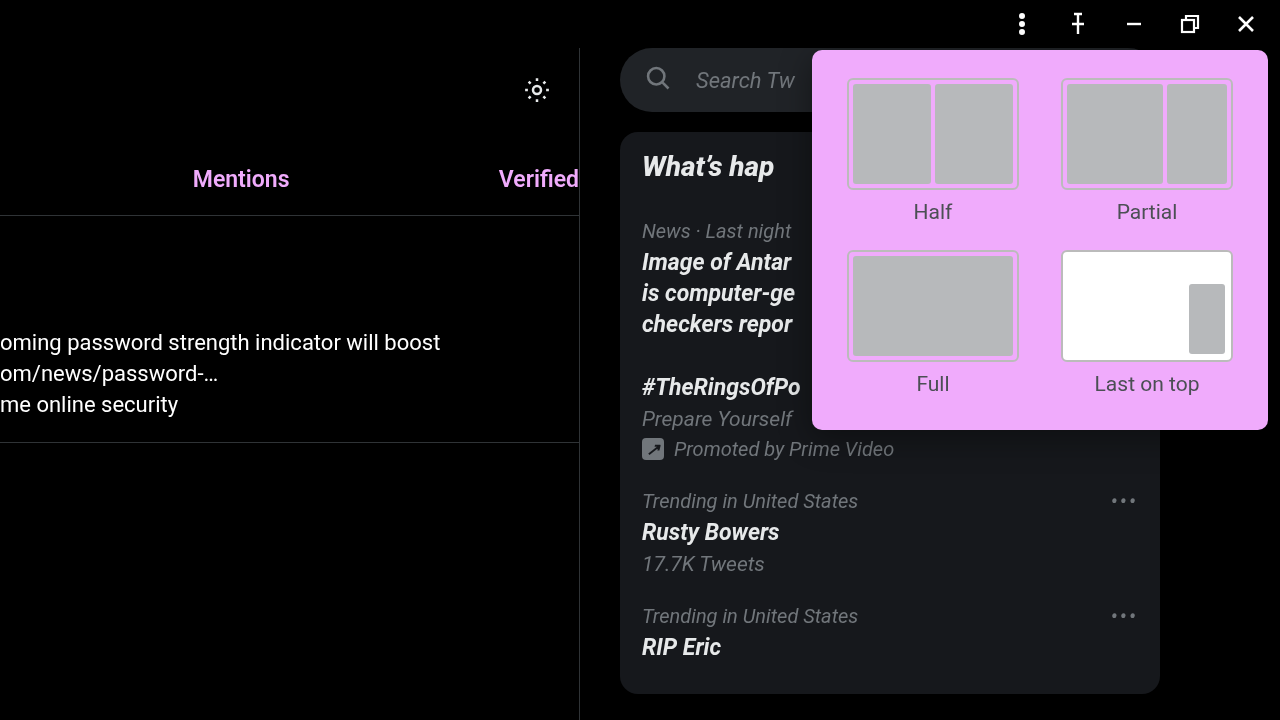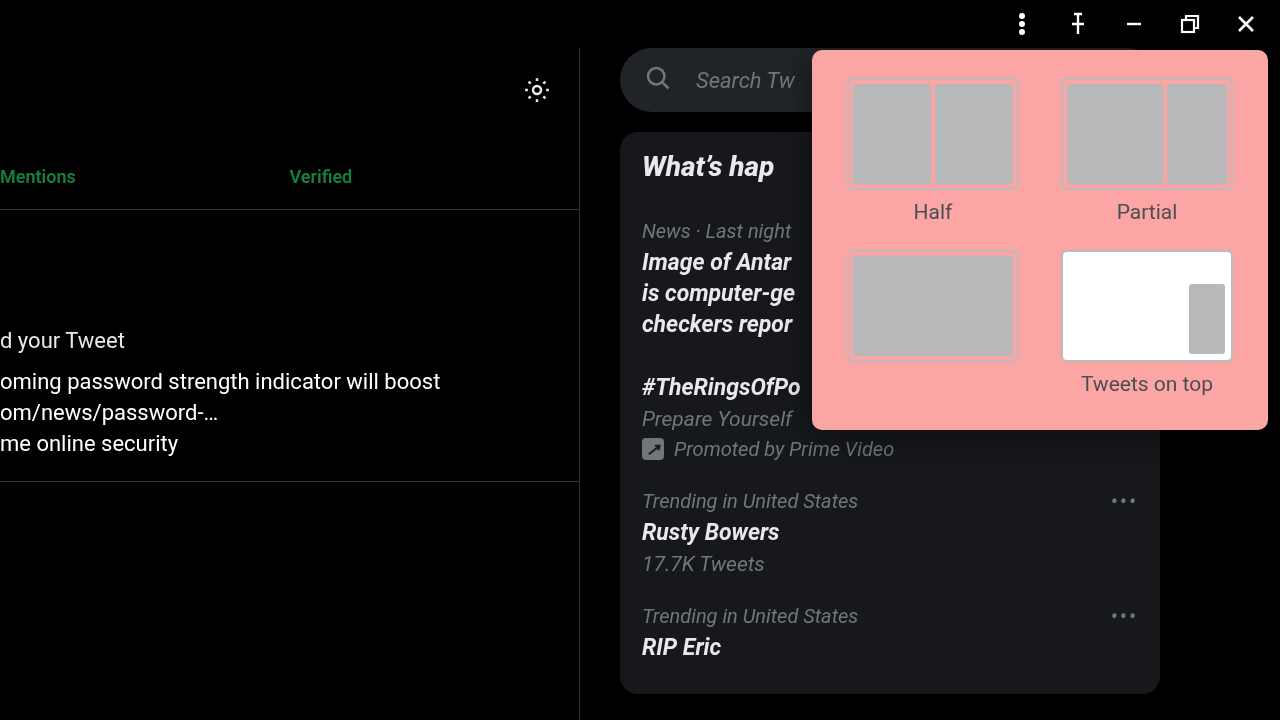--- a/index.html
+++ b/index.html
@@ -50,25 +50,25 @@
   }
 
   .tabs {
     position: absolute;
     top: 100px; left: 0; right: 0;
     display: flex;
     border-bottom: 1px solid #2f3336;
   }
   .tabs .tab {
     flex: 1;
-    text-align: left;
+    text-align: right;
     padding: 18px 0 22px 0;
-    font-size: 18px;
+    font-size: 23px;
     font-weight: 600;
-    color: #15803d;
+    color: #f0abfc;
   }
 
   .notif {
     position: absolute;
     left: 0; right: 0;
     padding: 0 0 22px 0;
     border-bottom: 1px solid #2f3336;
   }
   .notif1 { top: 280px; }
   .notif2 { top: 468px; }
@@ -131,21 +131,21 @@
     background: #71767b; color: #16181c;
     display: inline-flex; align-items: center; justify-content: center;
     font-size: 17px; font-weight: 700;
   }
 
   
   .popup {
     position: absolute;
     left: 812px; top: 50px;
     width: 456px;
-    background: #fca5a5;
+    background: #f0abfc;
     border-radius: 10px;
     padding: 28px 28px 34px 28px;
     box-shadow: 0 8px 32px rgba(0,0,0,.4);
     display: grid;
     grid-template-columns: 1fr 1fr;
     gap: 26px 28px;
   }
   .layout-opt { text-align: center; }
   .layout-box {
     width: 172px; height: 112px;
@@ -216,21 +216,20 @@
       <path d="M12 2.5v2.2M12 19.3v2.2M21.5 12h-2.2M4.7 12H2.5M18.7 5.3l-1.6 1.6M6.9 17.1l-1.6 1.6M18.7 18.7l-1.6-1.6M6.9 6.9L5.3 5.3"></path>
     </svg>
   </div>
 
   <div class="tabs">
     <div class="tab">Mentions</div>
     <div class="tab">Verified</div>
   </div>
 
   <div class="notif notif1">
-    <div class="notif-title">d your Tweet</div>
     <div class="notif-body">
       <div>oming password strength indicator will boost</div>
       <div>om/news/password-…</div>
       <div>me online security</div>
     </div>
   </div>
 
 </div>
 
 <div class="right-col">
@@ -292,20 +291,21 @@
     <div class="layout-box partial">
       <div class="pane"></div>
         <div class="pane"></div>
     </div>
     <div class="layout-label">Partial</div>
   </div>
   <div class="layout-opt">
     <div class="layout-box full">
       <div class="pane"></div>
     </div>
+    <div class="layout-label">Full</div>
   </div>
   <div class="layout-opt">
     <div class="layout-box float">
       <div class="pane"></div>
     </div>
-    <div class="layout-label">Tweets on top</div>
+    <div class="layout-label">Last on top</div>
   </div>
 </div>
 
 </body></html>

